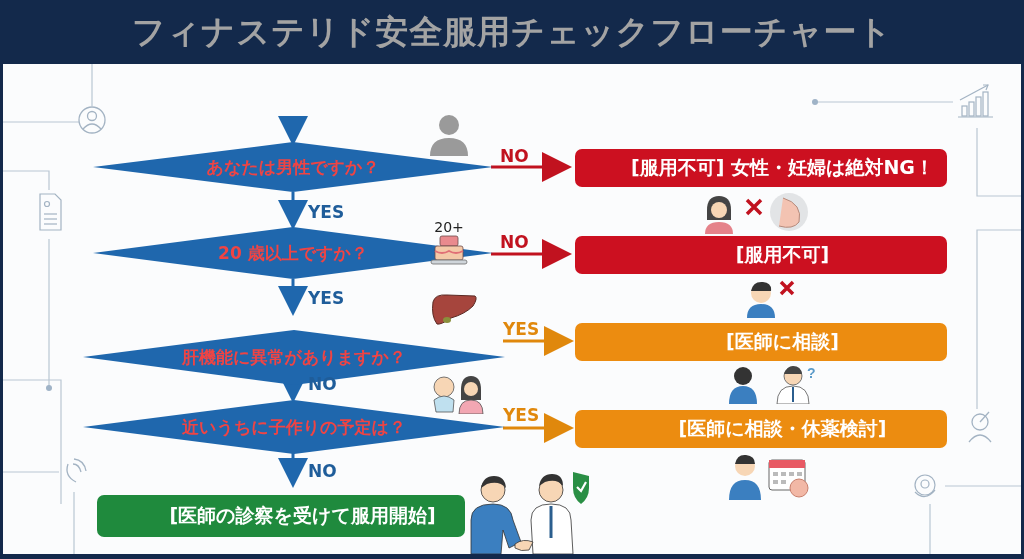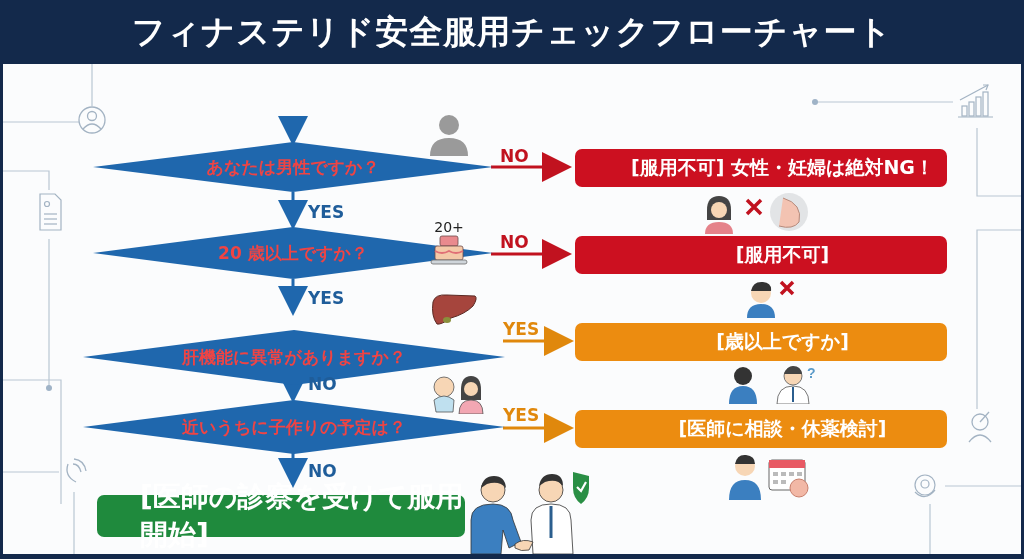--- a/index.html
+++ b/index.html
@@ -1,20 +1,20 @@
 <!DOCTYPE html>
 <html><head>
 <meta charset="utf-8">
 <style>
   * { box-sizing: border-box; margin: 0; padding: 0; }
   html, body { width: 1024px; height: 559px; overflow: hidden; background: #13294b; }
   body { font-family: "DejaVu Sans", "Liberation Sans", sans-serif; position: relative; }
   .frame { position: absolute; left: 0; top: 0; width: 1024px; height: 559px; background: #13294b; }
   .title-bar { position: absolute; left: 0; top: 0; width: 1024px; height: 64px; display: flex; align-items: center; justify-content: center; }
-  .title { color: #ffffff; font-size: 33px; font-weight: bold; letter-spacing: 1px; }
+  .title { color: #a3a3a3; font-size: 33px; font-weight: bold; letter-spacing: 1px; }
   .canvas { position: absolute; left: 3px; top: 64px; width: 1018px; height: 490px; background: #fbfcfd; overflow: hidden; }
   .deco { position: absolute; left: 0; top: 0; width: 1018px; height: 490px; }
   .flow { position: absolute; left: 0; top: 0; width: 1018px; height: 490px; }
   .start { position: absolute; left: 211px; top: 18px; width: 161px; height: 36px; border-radius: 18px; background: #1f67ad; color: #fff; font-weight: bold; font-size: 19px; display: flex; align-items: center; justify-content: center; }
   .diamond { position: absolute; display: flex; align-items: center; justify-content: center; color: #ef4444; font-weight: bold; font-size: 17px; }
   .diamond svg { position: absolute; left: 0; top: 0; }
   .diamond span { position: relative; z-index: 1; }
   .result { position: absolute; border-radius: 7px; color: #fff; font-weight: bold; font-size: 19px; display: flex; align-items: center; justify-content: center; padding-left: 43px; }
   .red { background: #cc1020; }
   .orange { background: #ec8c10; }
@@ -163,23 +163,23 @@
     <div class="lbl blue" style="left:305px;top:310px;">NO</div>
     <div class="lbl blue" style="left:305px;top:397px;">NO</div>
     <div class="lbl redt" style="left:497px;top:82px;">NO</div>
     <div class="lbl redt" style="left:497px;top:168px;">NO</div>
     <div class="lbl orat" style="left:500px;top:255px;">YES</div>
     <div class="lbl orat" style="left:500px;top:341px;">YES</div>
 
     
     <div class="result red" style="left:572px;top:85px;width:372px;height:38px;">[服用不可] 女性・妊婦は絶対NG！</div>
     <div class="result red" style="left:572px;top:172px;width:372px;height:38px;">[服用不可]</div>
-    <div class="result orange" style="left:572px;top:259px;width:372px;height:38px;">[歳以上ですか]</div>
+    <div class="result orange" style="left:572px;top:259px;width:372px;height:38px;">[医師に相談]</div>
     <div class="result orange" style="left:572px;top:346px;width:372px;height:38px;border-radius:7px;">[医師に相談・休薬検討]</div>
-    <div class="result green" style="left:94px;top:431px;width:368px;height:42px;font-size:28px;">[医師の診察を受けて服用開始]</div>
+    <div class="result green" style="left:94px;top:431px;width:368px;height:42px;font-size:19px;">[医師の診察を受けて服用開始]</div>
 
     
     <svg class="ill" style="left:424px;top:46px;" width="44" height="46">
       <circle cx="22" cy="15" r="10" fill="#9a9a9a"></circle>
       <path d="M3,46 Q3,28 22,28 Q41,28 41,46 Z" fill="#9a9a9a"></path>
     </svg>
 
     <div class="ill" style="left:426px;top:128px;width:40px;">
       <div style="font-size:14px;color:#222;text-align:center;line-height:14px;margin-top:28px;">20+</div>
       <svg width="40" height="34">

